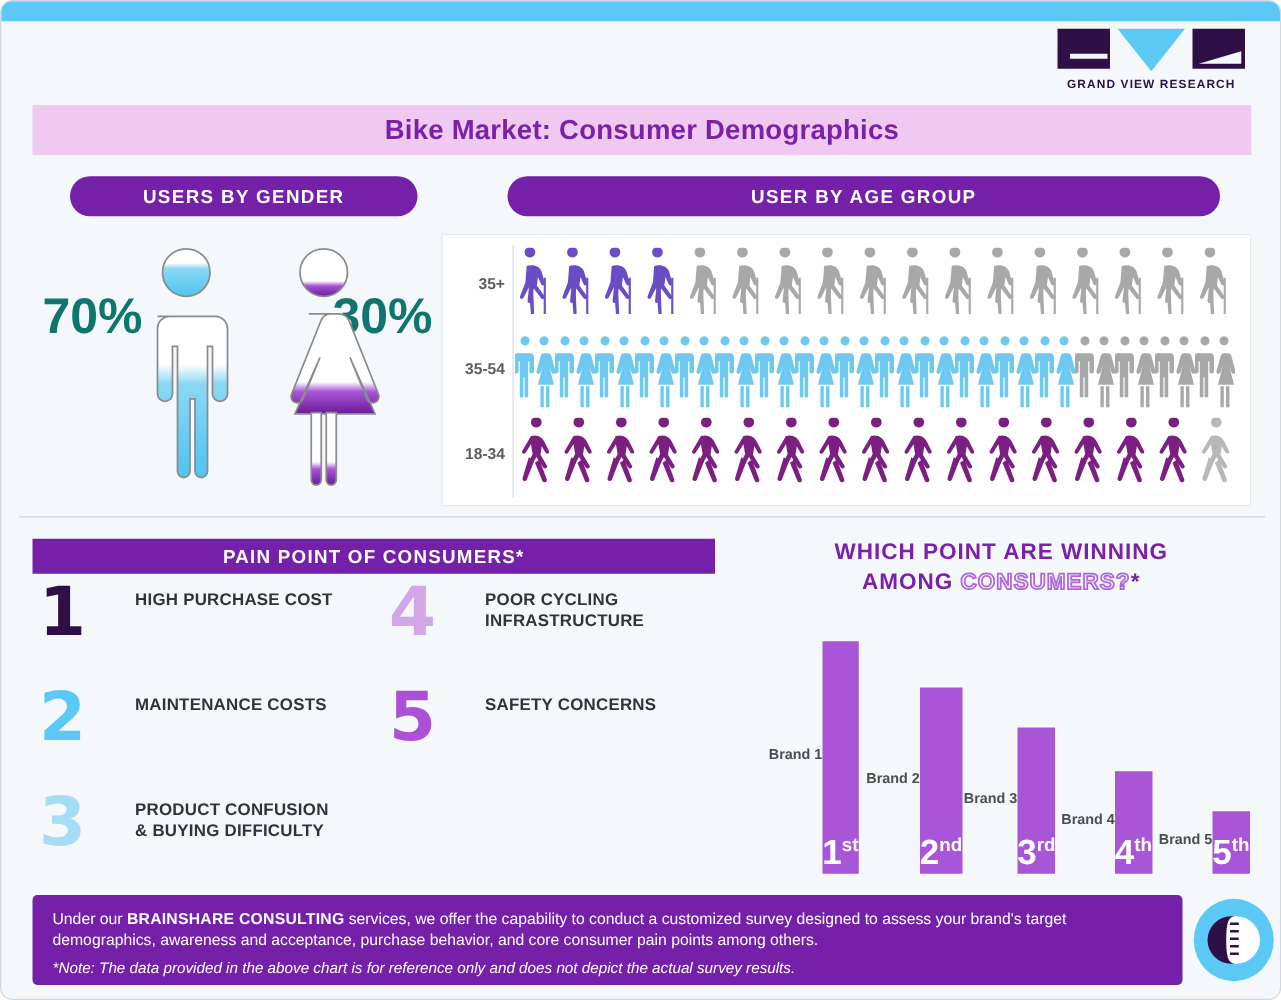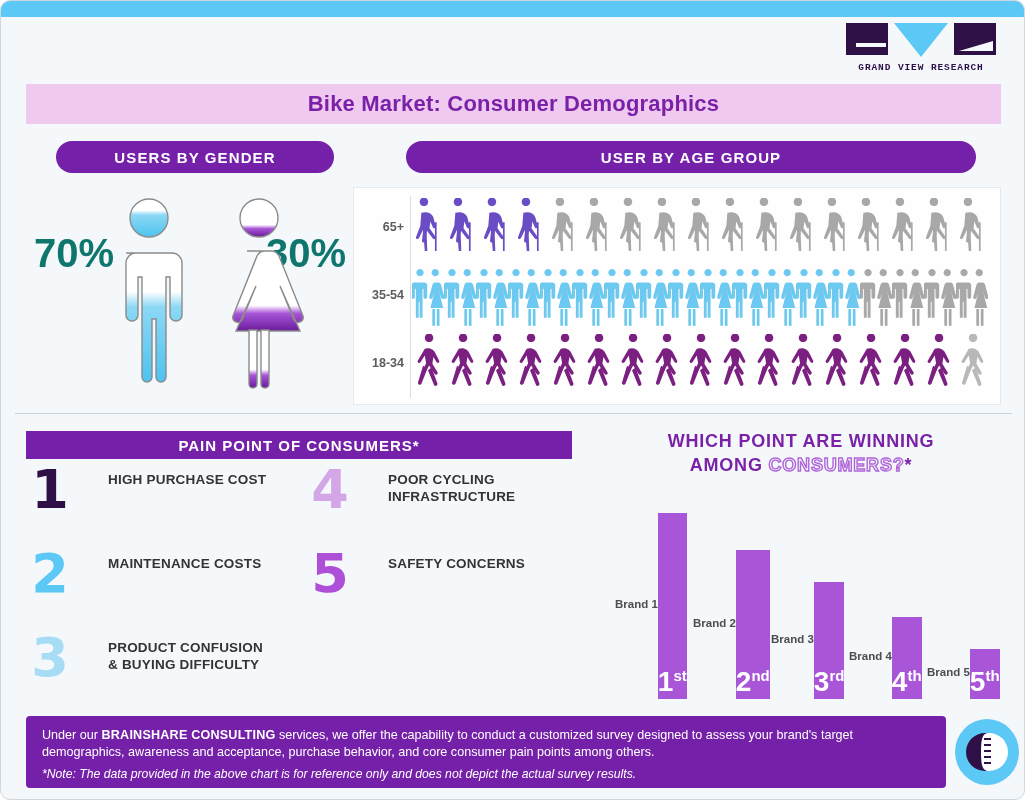--- a/index.html
+++ b/index.html
@@ -48,21 +48,20 @@
   .logo-v {
     width: 0; height: 0;
     border-left: 27px solid transparent;
     border-right: 27px solid transparent;
     border-top: 34px solid #5bc8f5;
   }
   .logo-text {
     margin-top: 5px;
     font-size: 9.5px; font-weight: bold; letter-spacing: 0.9px;
     color: #2e1046;
-    font-family: Liberation Mono, monospace;
   }
   
   .title-band {
     position: absolute; top: 83px; left: 25px;
     width: 975px; height: 40px;
     background: #efc9ef;
     display: flex; align-items: center; justify-content: center;
   }
   .title-band span {
     color: #7b21a8; font-size: 22px; font-weight: bold;
@@ -261,21 +260,21 @@
       <path d="M43 60 h24 a9 9 0 0 1 8 5 l24 60 a5 5 0 0 1 -9 4 l-14 -34 l20 45 h-64 l20 -45 l-14 34 a5 5 0 0 1 -9 -4 l24 -60 a9 9 0 0 1 8 -5 z" fill="url(#gfem)" stroke="#8b8b8b" stroke-width="1.4"></path>
       <path d="M45 139 h8 v54 a4 4 0 0 1 -8 0 z" fill="url(#gfem)" stroke="#8b8b8b" stroke-width="1.4"></path>
       <path d="M57 139 h8 v54 a4 4 0 0 1 -8 0 z" fill="url(#gfem)" stroke="#8b8b8b" stroke-width="1.4"></path>
     </svg>
   </div>
 
   <div class="age-panel">
     <div class="age-axis"></div>
     <div class="age-rows" id="age-rows">
       <div class="age-row" id="age-row-0">
-        <div class="age-label">65+</div>
+        <div class="age-label">35+</div>
         <div class="icons-strip" id="strip-0">
             <svg width="34" height="62" viewBox="0 0 40 60">
               <g fill="#6a4cc4">
                 <path d="M14 3 a5 5 0 1 1 0.1 0 z"></path>
                 <path d="M11 11 c6 -2 12 0 14 5 l3 11 c0.6 2 -2.4 3.2 -3.4 1.2 l-3 -7 l-1 8 l7 10 c1.4 2 -1.6 4 -3 2 l-7 -9 l-2 12 c-0.3 2.4 -4.1 2 -3.8 -0.5 l1.4 -13 l-5 10 c-1 2.2 -4.4 0.8 -3.4 -1.4 l5 -13 z"></path>
                 <path d="M13 30 l2 26 h3 l-1 -26 z"></path>
                 <path d="M27 22 h2 v34 h-2 z"></path>
               </g>
             </svg>
             <svg width="34" height="62" viewBox="0 0 40 60">

